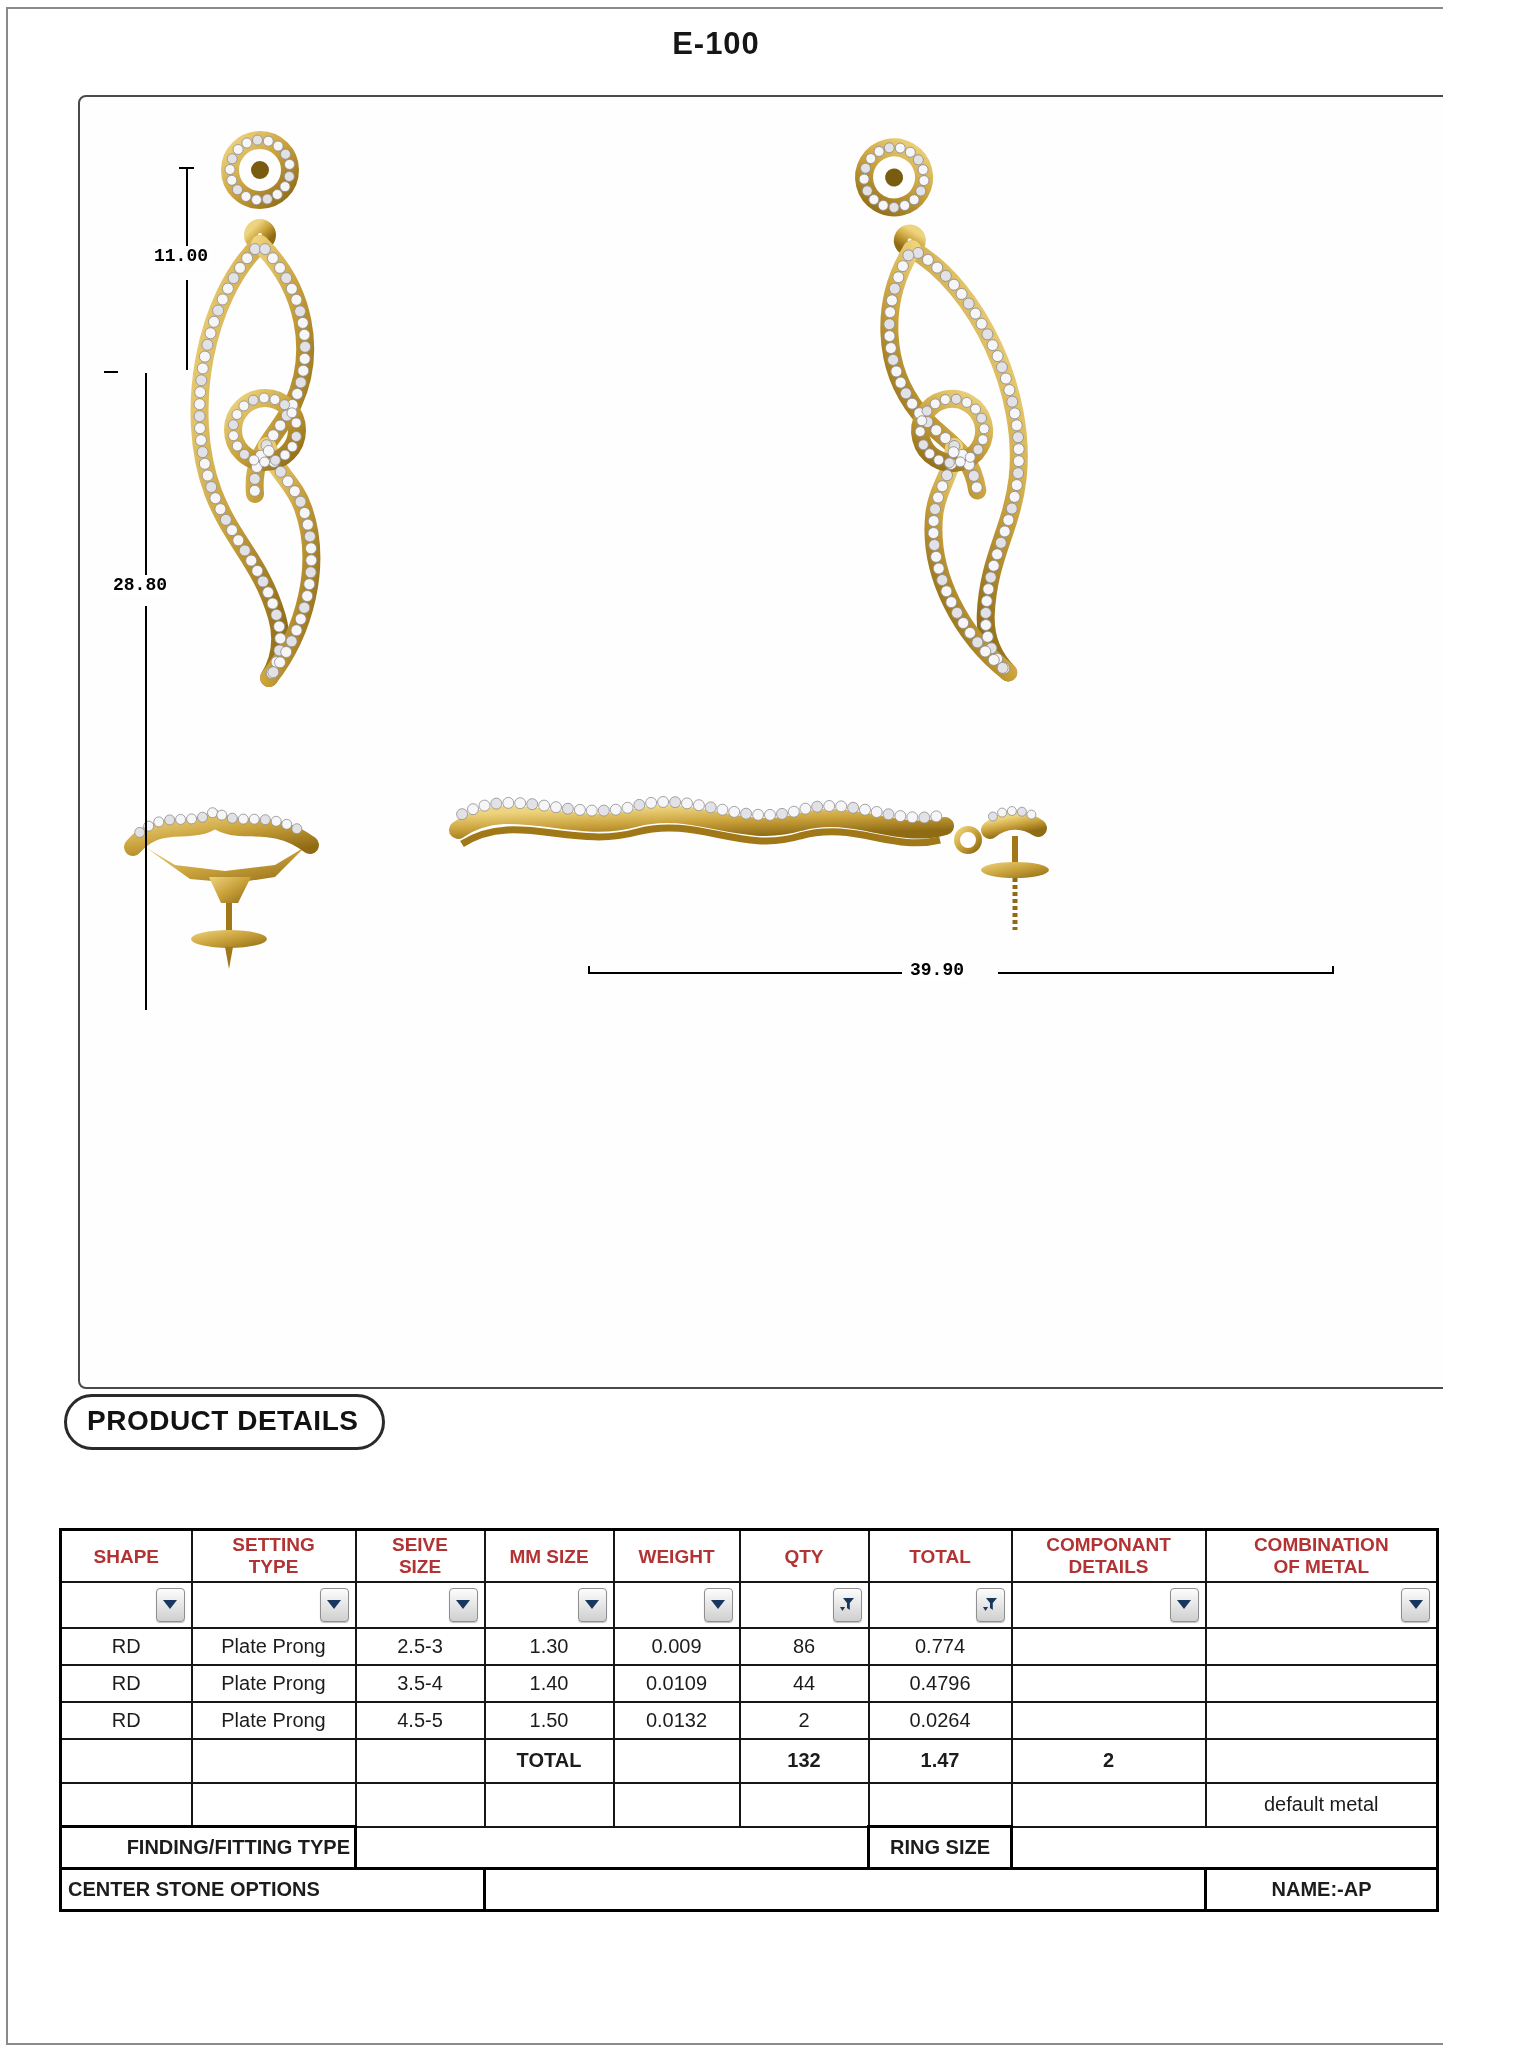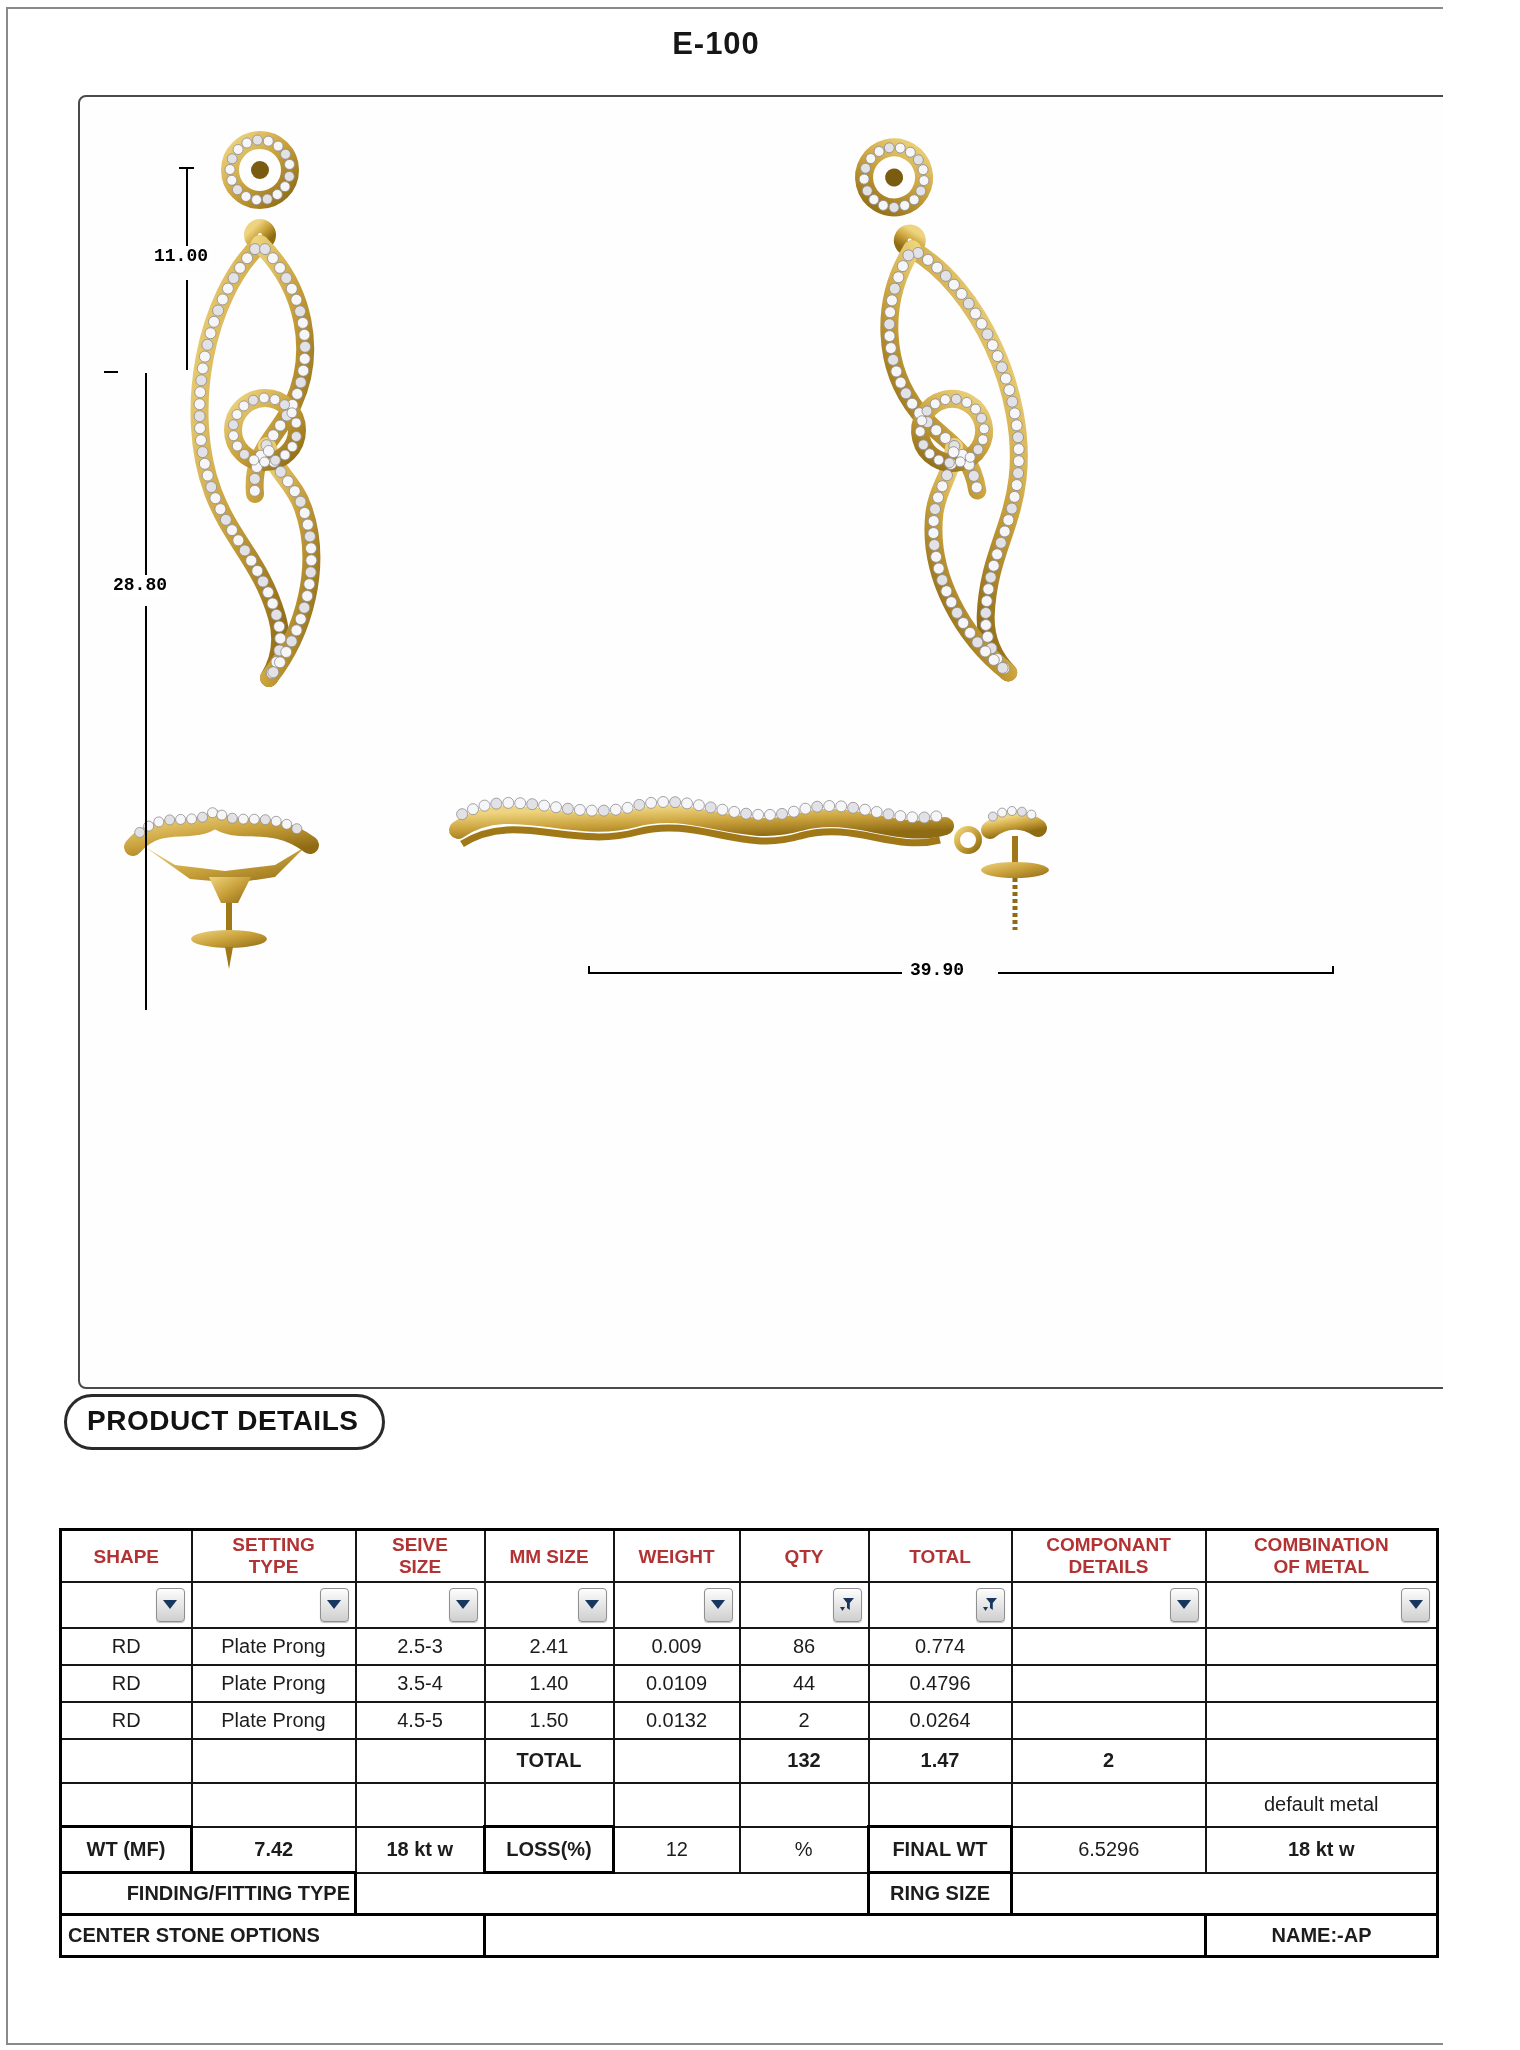--- a/index.html
+++ b/index.html
@@ -430,21 +430,21 @@
               <div class="fbtn">
                 <span class="arr"></span>
               </div>
             </div>
           </td>
     </tr>
     <tr class="h37">
       <td>RD</td>
       <td>Plate Prong</td>
       <td>2.5-3</td>
-      <td>2.41</td>
+      <td>1.30</td>
       <td>0.009</td>
       <td>86</td>
       <td>0.774</td>
       <td></td>
       <td></td>
     </tr>
     <tr class="h37">
       <td>RD</td>
       <td>Plate Prong</td>
       <td>3.5-4</td>
@@ -481,31 +481,20 @@
       <td class="lt"></td>
       <td class="lt"></td>
       <td class="lt"></td>
       <td class="lt"></td>
       <td class="lt"></td>
       <td class="lt"></td>
       <td class="lt"></td>
       <td class="lt"></td>
       <td class="dm">default metal</td>
     </tr>
-    <tr class="h46">
-      <td class="hv">WT (MF)</td>
-      <td class="b">7.42</td>
-      <td class="b">18 kt w</td>
-      <td class="hv">LOSS(%)</td>
-      <td>12</td>
-      <td>%</td>
-      <td class="hv">FINAL WT</td>
-      <td>6.5296</td>
-      <td class="b">18 kt w</td>
-    </tr>
     <tr class="h42">
       <td colspan="2" class="hv" style="text-align:right;padding-left:6px">FINDING/FITTING TYPE</td>
       <td colspan="4" class="nb"></td>
       <td class="hv">RING SIZE</td>
       <td colspan="2" class="nb"></td>
     </tr>
     <tr class="h42">
       <td colspan="3" class="hv" style="text-align:left;padding-left:6px">CENTER STONE OPTIONS</td>
       <td colspan="5" class="hvn"></td>
       <td class="name-cell">NAME:-AP</td>

